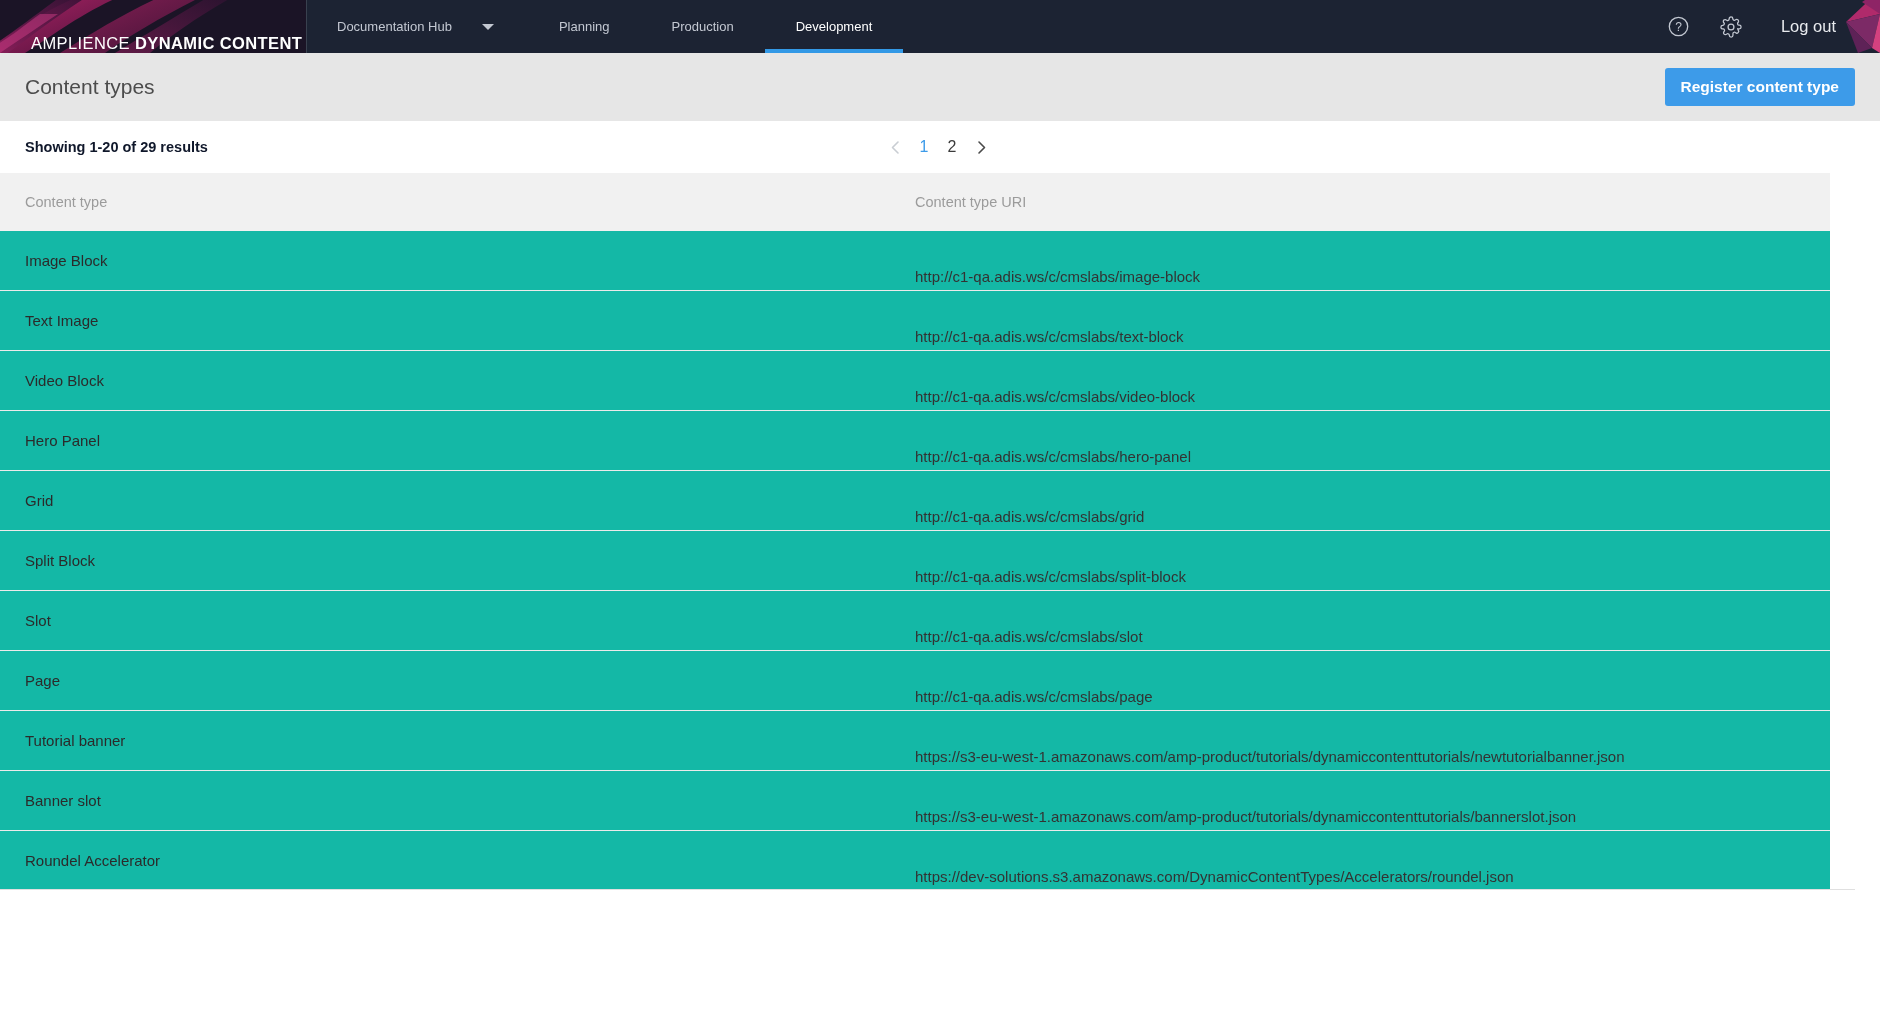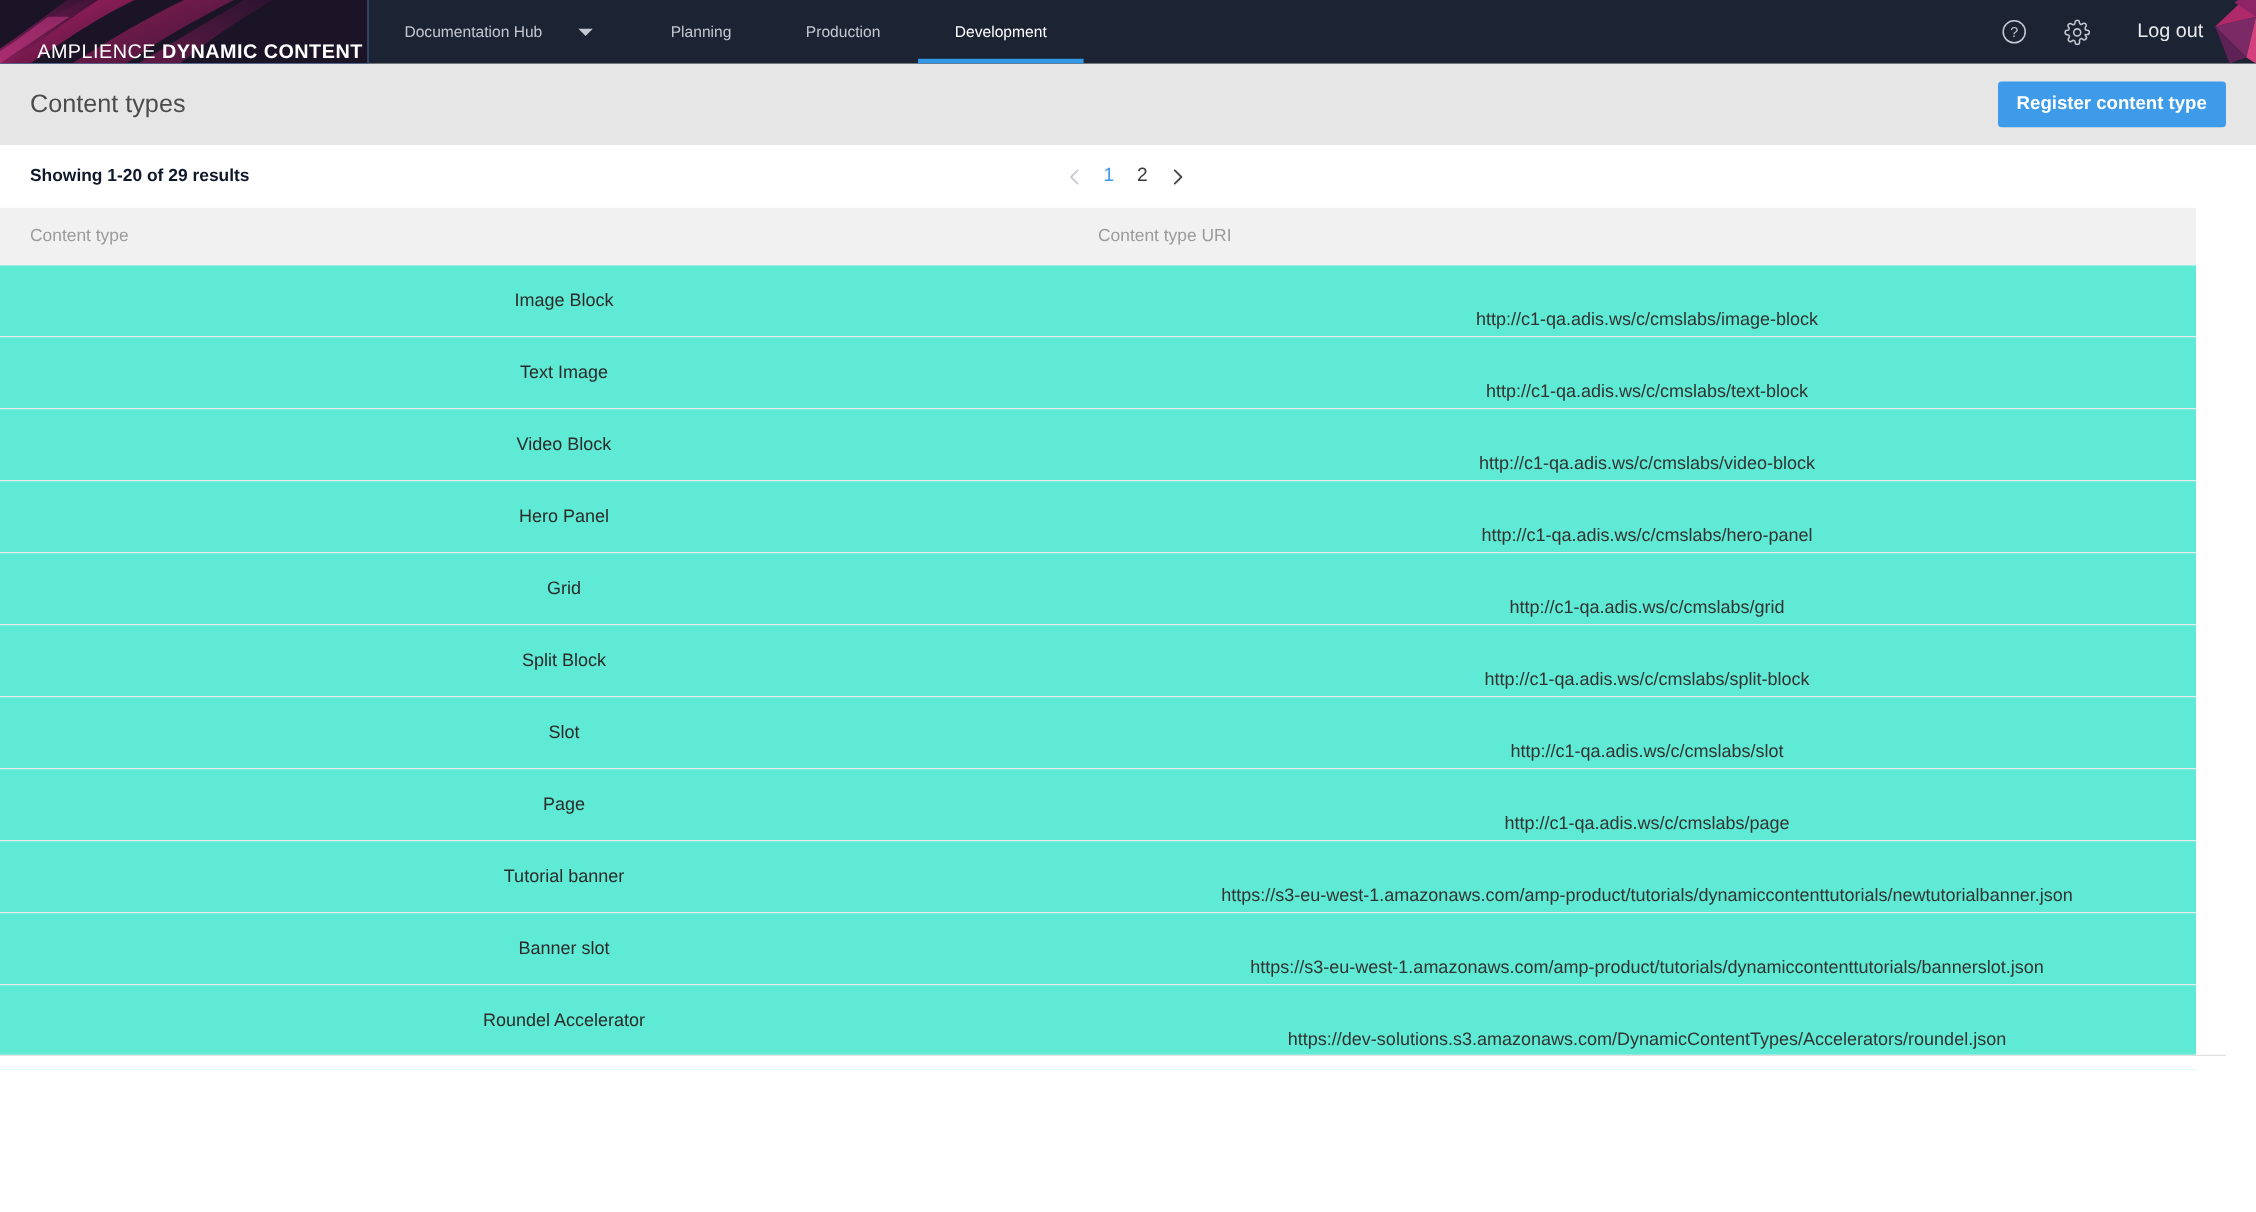--- a/index.html
+++ b/index.html
@@ -180,42 +180,41 @@
     cursor: pointer;
   }
   .pager-num.current { color: #3d9be9; }
 
   
   .table-wrap {
     padding: 0 25px 0 0;
   }
   .thead {
     background: #f1f1f1;
-    height: 48px;
+    height: 58px;
     display: flex;
     align-items: center;
     margin-right: 25px;
   }
   .th {
     font-size: 14.5px;
     color: #9b9b9b;
     font-weight: 400;
   }
   .col-name { width: 915px; flex: 0 0 915px; padding-left: 25px; }
   .col-uri  { flex: 1 1 auto; }
 
   .trow {
     display: flex;
     align-items: center;
     height: 60px;
     border-bottom: 1px solid #ebebeb;
-    background: #5eead4;
+    background: #14b8a6;
     margin-right: 25px;
     cursor: pointer;
-    text-align: center;
   }
   .td {
     font-size: 15px;
     color: #333333;
     white-space: nowrap;
     overflow: hidden;
     text-overflow: ellipsis;
   }
   .td.col-name { color: #2b2b2b; }
   .td.col-uri  { color: #333333; margin-top: 32px; }

